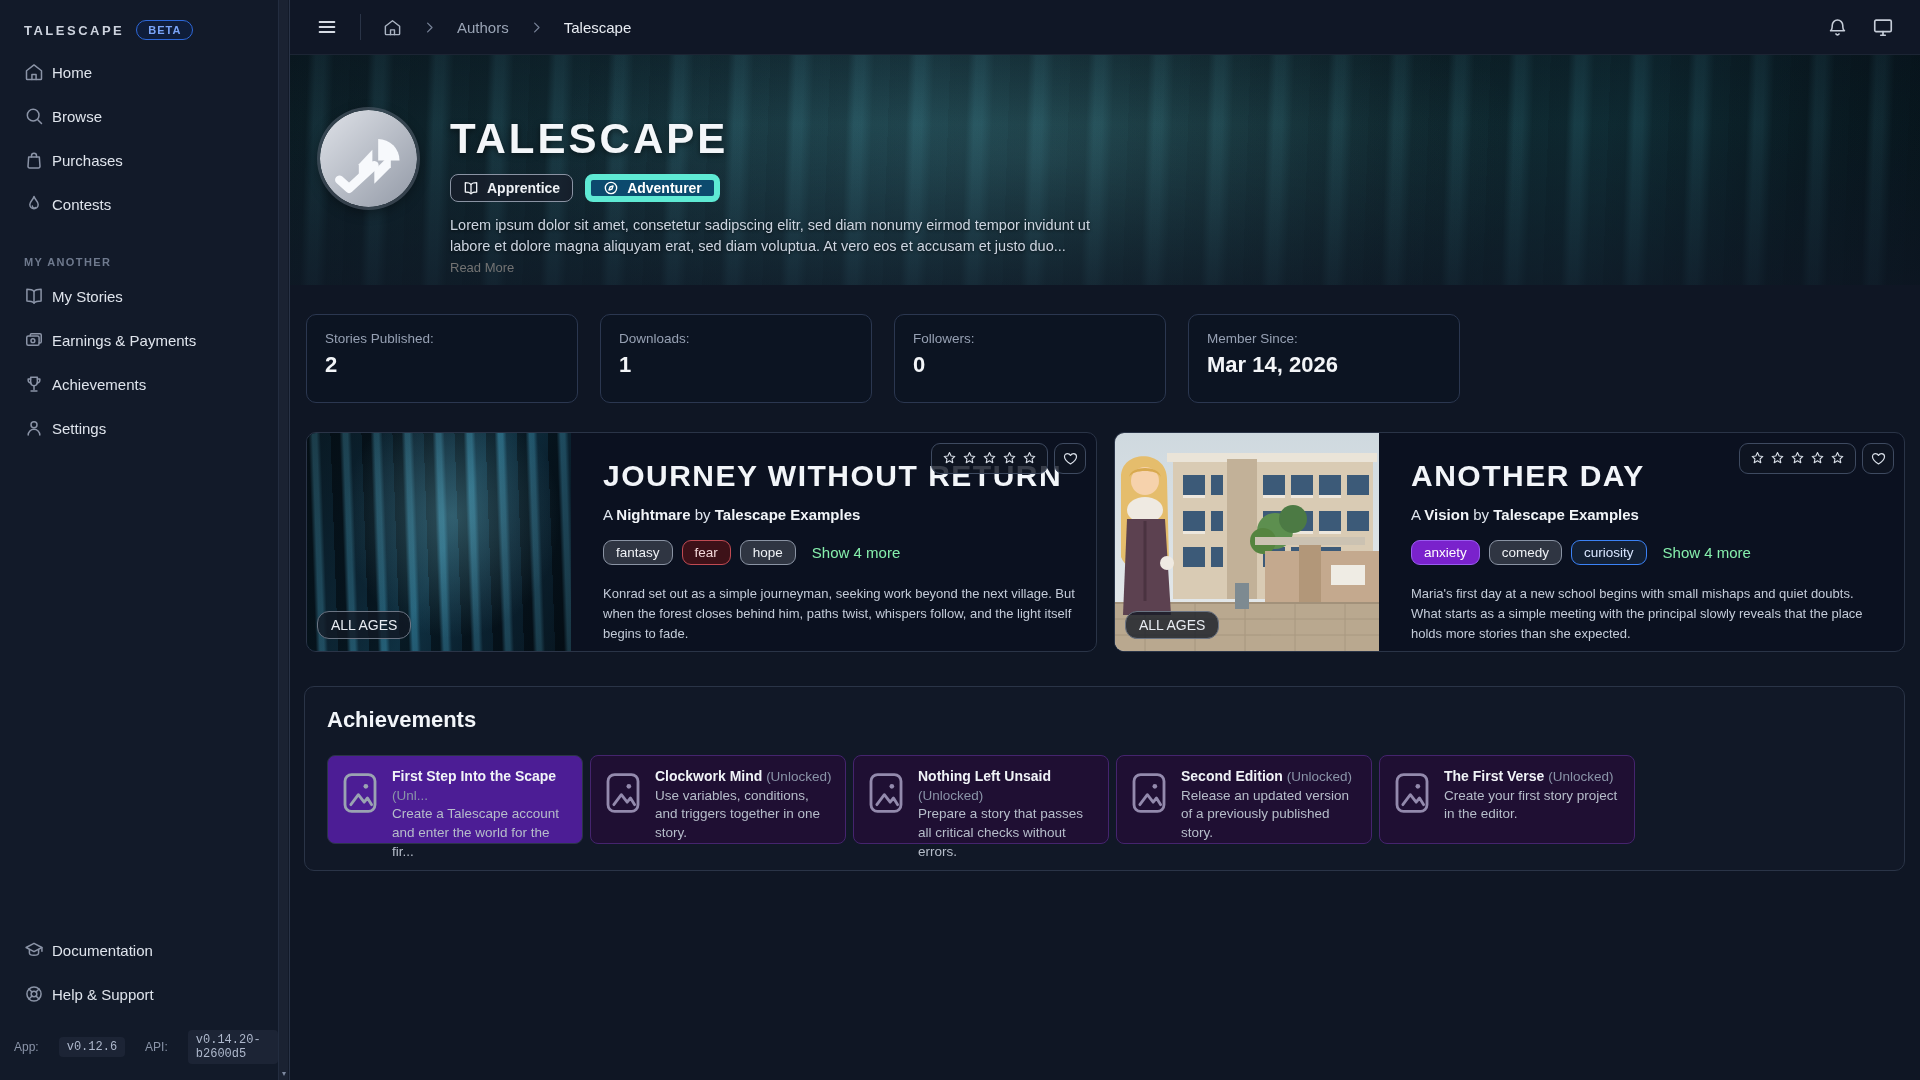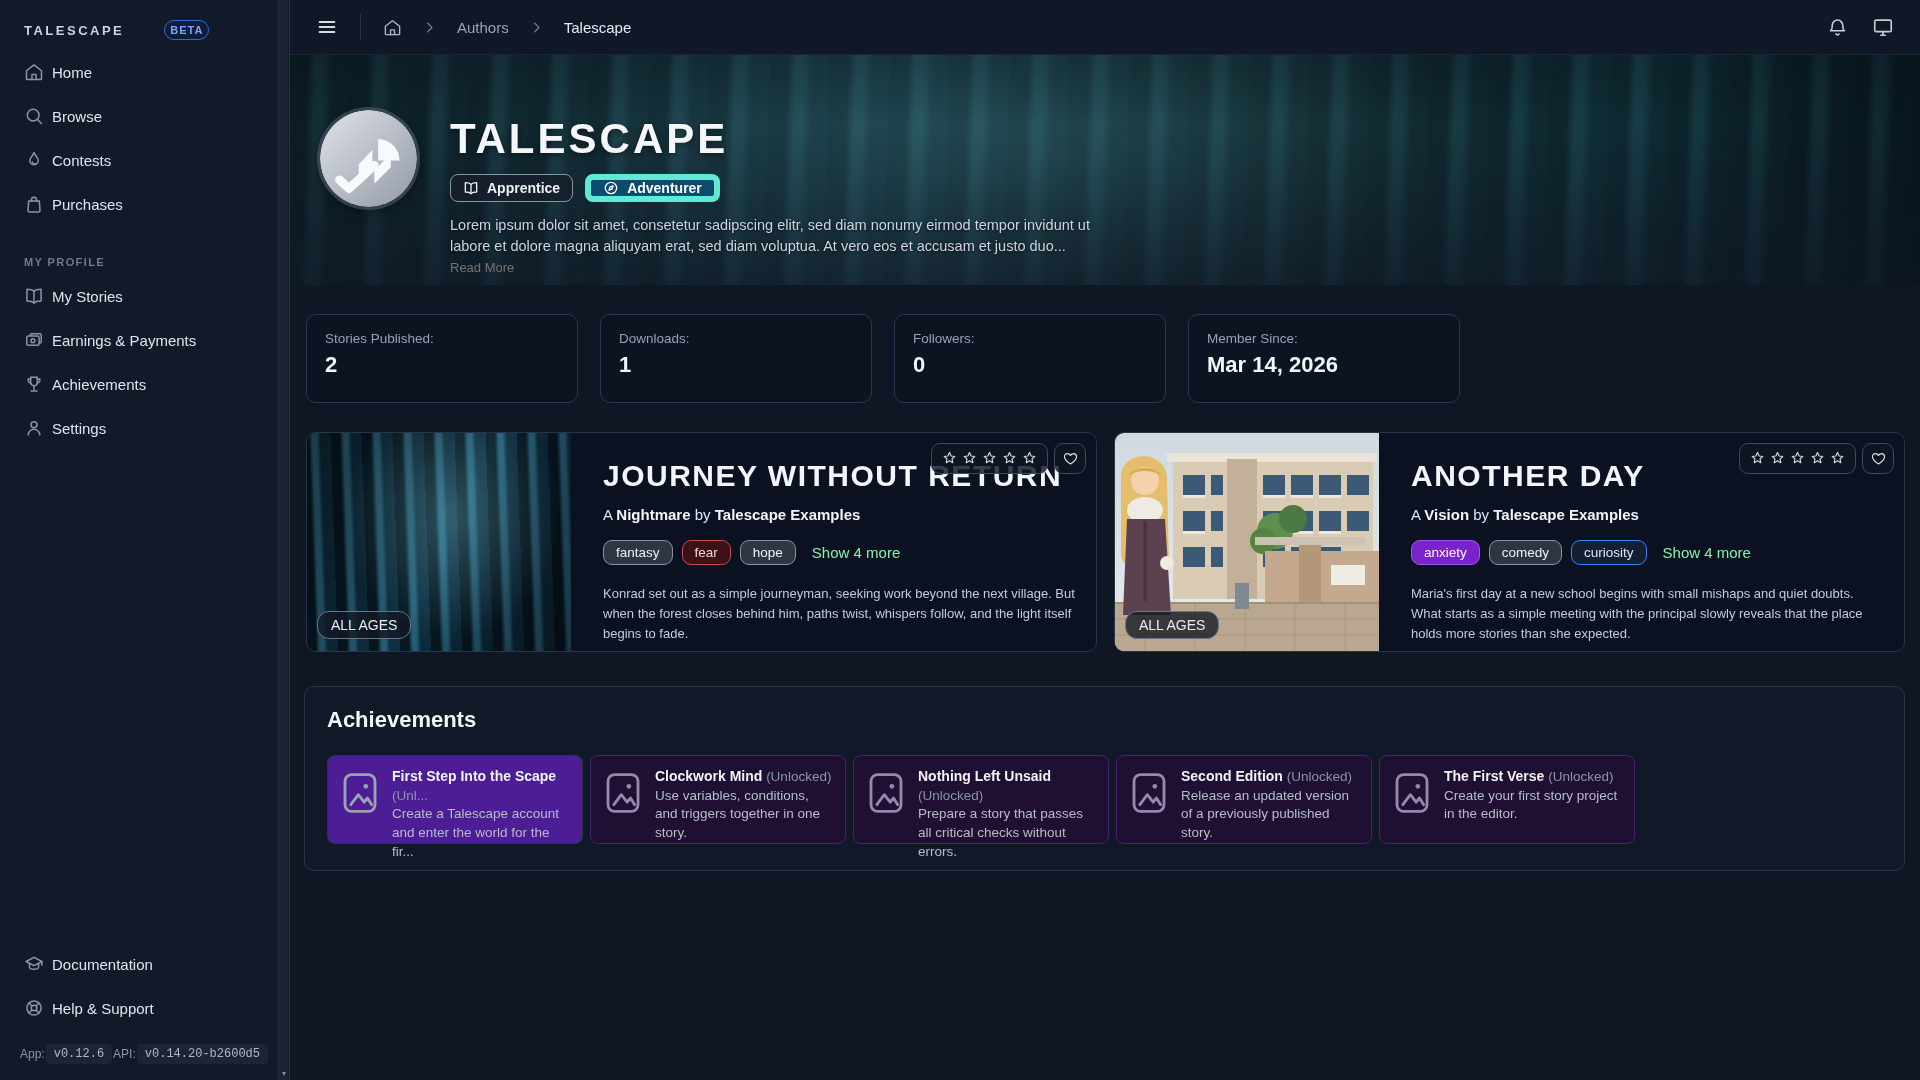--- a/index.html
+++ b/index.html
@@ -20,28 +20,28 @@
   .sb-scrollbar {
     position:absolute; top:0; right:1px; width:10px; height:100%;
     background:#1a2232; border-left:1px solid #232d40;
   }
   .sb-scroll-arrow { position:absolute; bottom:2px; left:0; width:10px; text-align:center;
     color:#7e8aa0; font-size:8px; line-height:8px; }
   .sb-logo-row { display:flex; align-items:center; gap:12px; padding:20px 0 10px 24px; }
   .sb-logo-text { font-size:13px; font-weight:bold; letter-spacing:2.5px; color:#cdd3de; }
   .beta-pill {
     font-size:11px; font-weight:bold; letter-spacing:1px; color:#7aa4f7;
-    border:1px solid #2e68d9; background:#0f1d3a; border-radius:999px; padding:3px 5px;margin-left:28px;
+    border:1px solid #2e68d9; background:#0f1d3a; border-radius:999px; padding:3px 11px;
   }
   .sb-item { display:flex; align-items:center; gap:8px; height:44px; padding-left:24px;
     font-size:15px; color:#dfe4ec; cursor:pointer; }
   .sb-section { margin-top:30px; margin-bottom:6px; padding-left:24px;
     font-size:11px; font-weight:bold; letter-spacing:1.4px; color:#6f7a8e; }
   .sb-spacer { flex:1; }
-  .sb-versions { display:flex; align-items:center; gap:1px; padding:14px 0 16px 20px; }
+  .sb-versions { display:flex; align-items:center; gap:20px; padding:14px 0 16px 14px; }
   .ver-label { font-size:12px; color:#8a94a8; }
   .ver-badge { font-family:"Liberation Mono","DejaVu Sans Mono",monospace; font-size:12px;
     color:#aeb8cc; background:#1c2435; border-radius:4px; padding:3px 8px; }
 
   
   .main { position:relative; flex:1; height:1080px; background:#0f1624; }
   .topbar {
     position:relative; z-index:3; height:55px; display:flex; align-items:center;
     background:#101726; border-bottom:1px solid #1c2534; padding:0 26px;
   }
@@ -161,38 +161,38 @@
           <svg width="20" height="20" viewBox="0 0 24 24" fill="none" stroke="currentColor" stroke-width="1.8" stroke-linecap="round">
               <circle cx="11" cy="11" r="7"></circle>
               <path d="m16.5 16.5 4.5 4.5"></path>
             </svg>
         </span>
         <span>Browse</span>
       </div>
       <div class="sb-item">
         <span class="icon">
           <svg width="20" height="20" viewBox="0 0 24 24" fill="none" stroke="currentColor" stroke-width="1.8" stroke-linecap="round" stroke-linejoin="round">
+              <path d="M5.6 8.5h12.8l.8 11a2 2 0 0 1-2 2.1H6.8a2 2 0 0 1-2-2.1l.8-11Z"></path>
+              <path d="M9 8.5V7a3 3 0 0 1 6 0v1.5"></path>
+            </svg>
+        </span>
+        <span>Purchases</span>
+      </div>
+      <div class="sb-item">
+        <span class="icon">
+          <svg width="20" height="20" viewBox="0 0 24 24" fill="none" stroke="currentColor" stroke-width="1.8" stroke-linecap="round" stroke-linejoin="round">
               <path d="M12 3c1.2 4.2 5 5.6 5 9.6a5 5 0 0 1-10 0C7 8.7 10.8 7.4 12 3Z"></path>
               <path d="M10 14.5a2.4 2.4 0 0 0 4 1.8"></path>
             </svg>
         </span>
         <span>Contests</span>
       </div>
-      <div class="sb-item">
-        <span class="icon">
-          <svg width="20" height="20" viewBox="0 0 24 24" fill="none" stroke="currentColor" stroke-width="1.8" stroke-linecap="round" stroke-linejoin="round">
-              <path d="M5.6 8.5h12.8l.8 11a2 2 0 0 1-2 2.1H6.8a2 2 0 0 1-2-2.1l.8-11Z"></path>
-              <path d="M9 8.5V7a3 3 0 0 1 6 0v1.5"></path>
-            </svg>
-        </span>
-        <span>Purchases</span>
-      </div>
     </nav>
 
-    <div class="sb-section">MY PROFILE</div>
+    <div class="sb-section">MY ANOTHER</div>
 
     <nav>
       <div class="sb-item">
         <span class="icon">
           <svg width="20" height="20" viewBox="0 0 24 24" fill="none" stroke="currentColor" stroke-width="1.8" stroke-linecap="round" stroke-linejoin="round">
               <path d="M12 6.5C10.4 4.8 7.9 4 3.5 4v14c4.4 0 6.9.8 8.5 2.5 1.6-1.7 4.1-2.5 8.5-2.5V4c-4.4 0-6.9.8-8.5 2.5Z"></path>
               <path d="M12 6.5v14"></path>
             </svg>
         </span>
         <span>My Stories</span>

